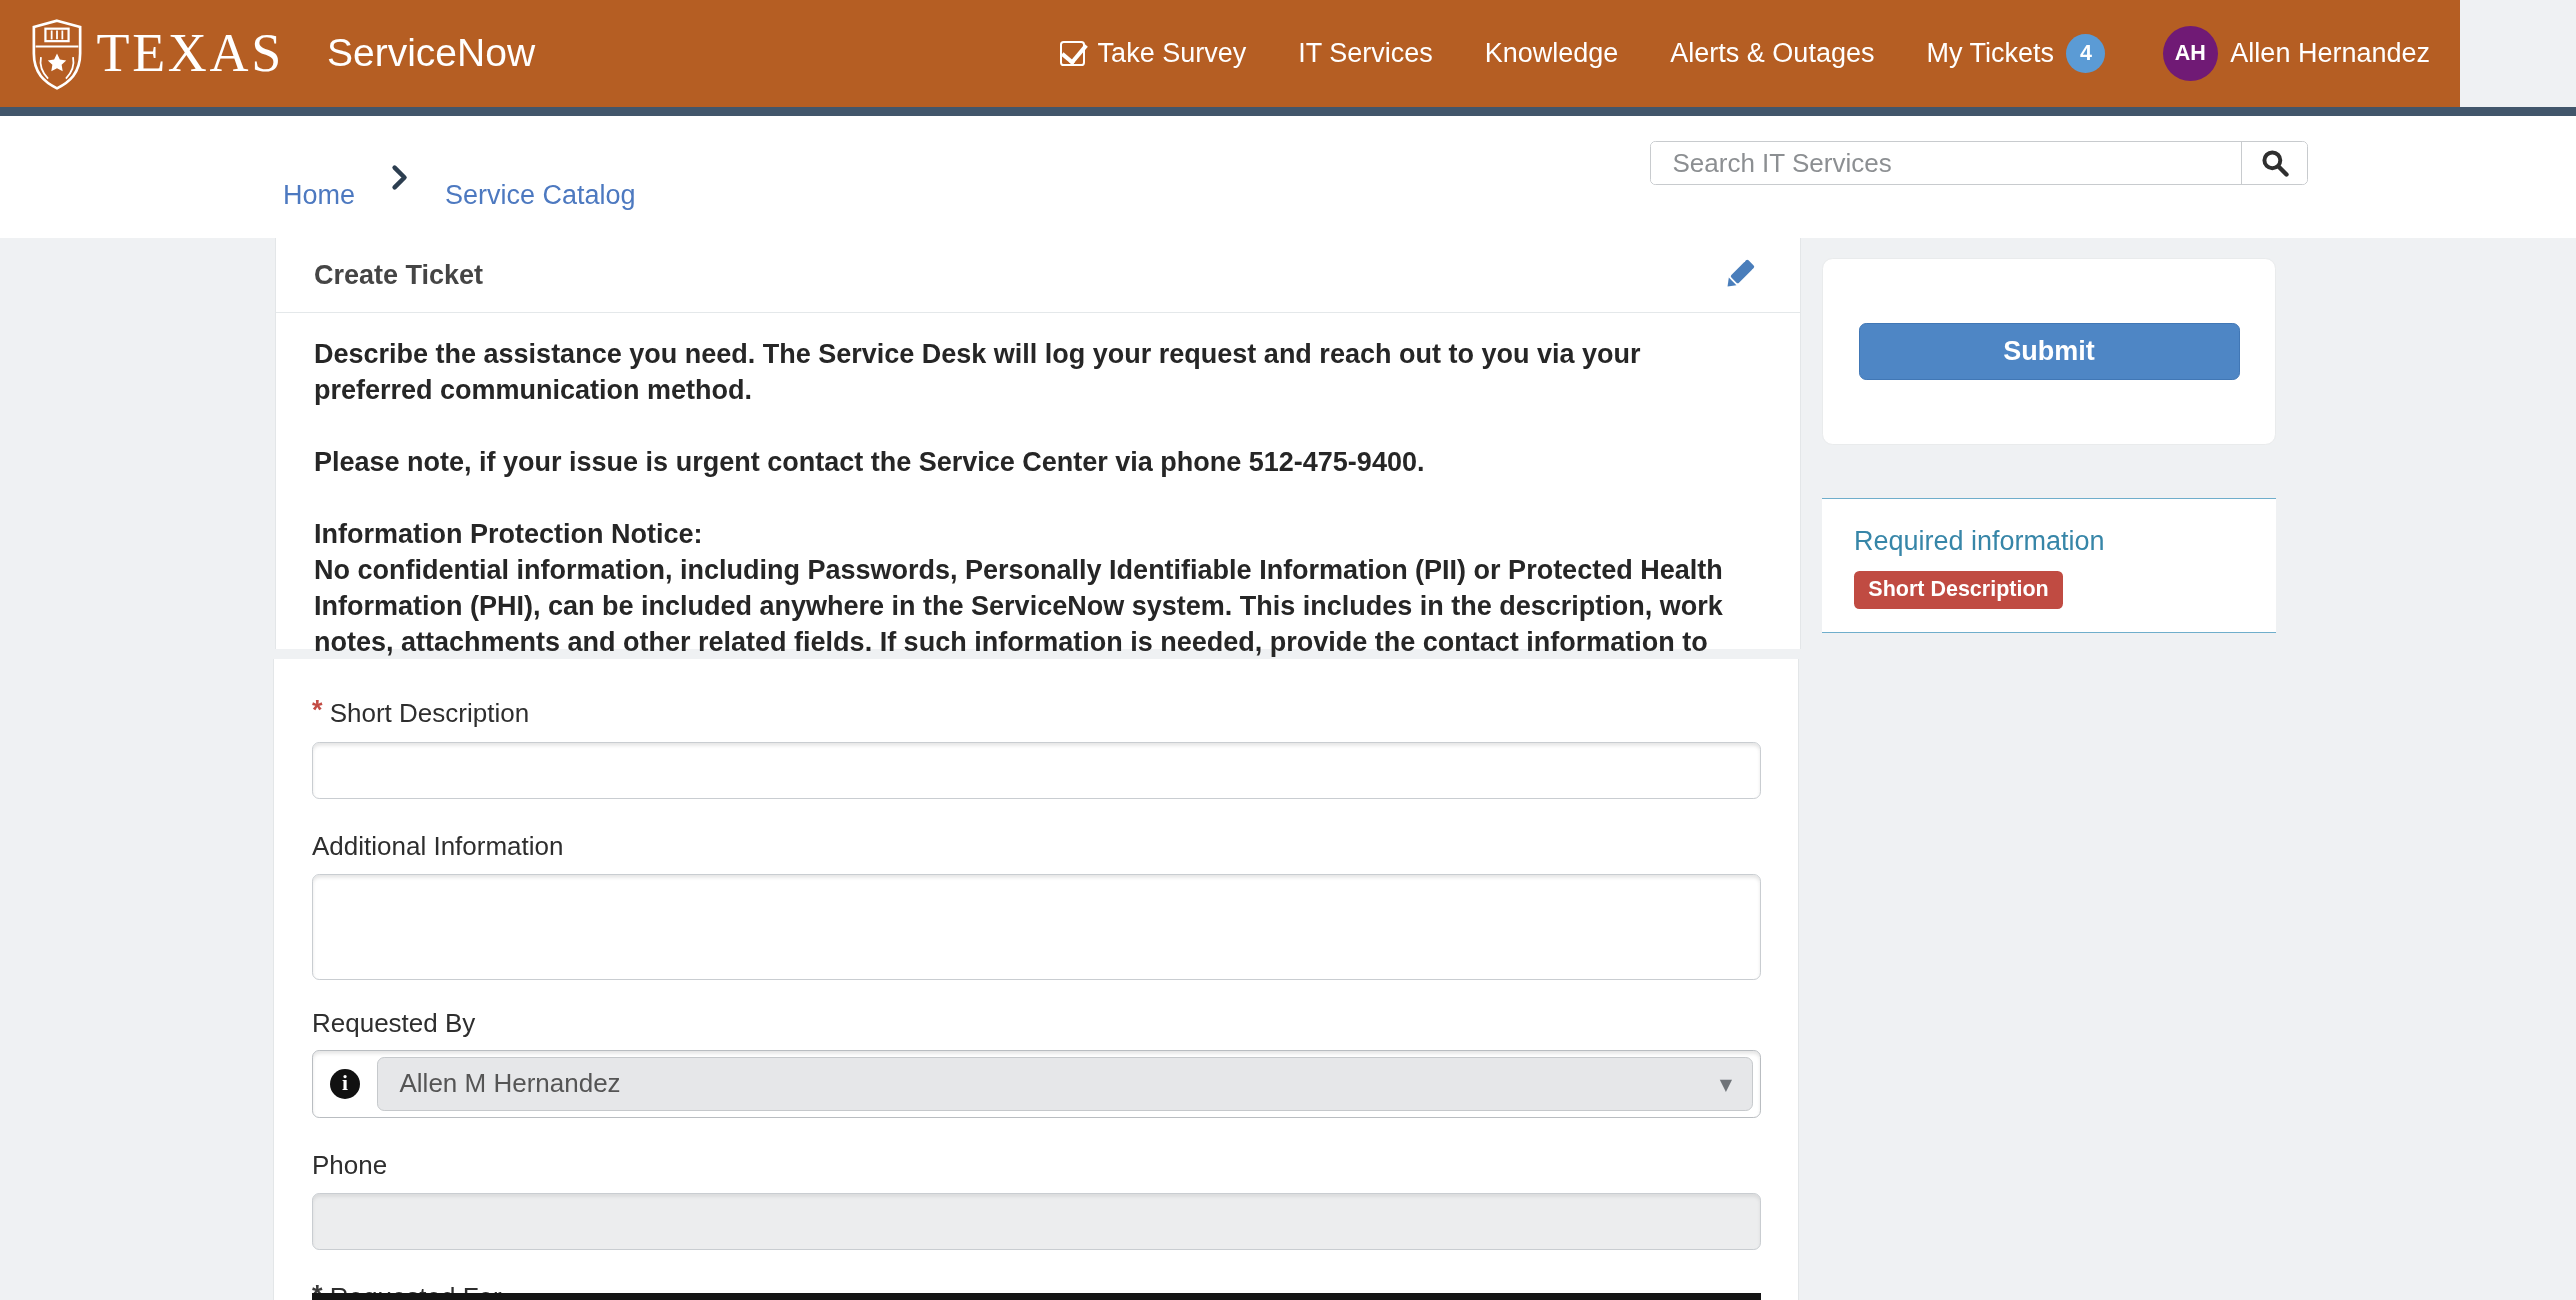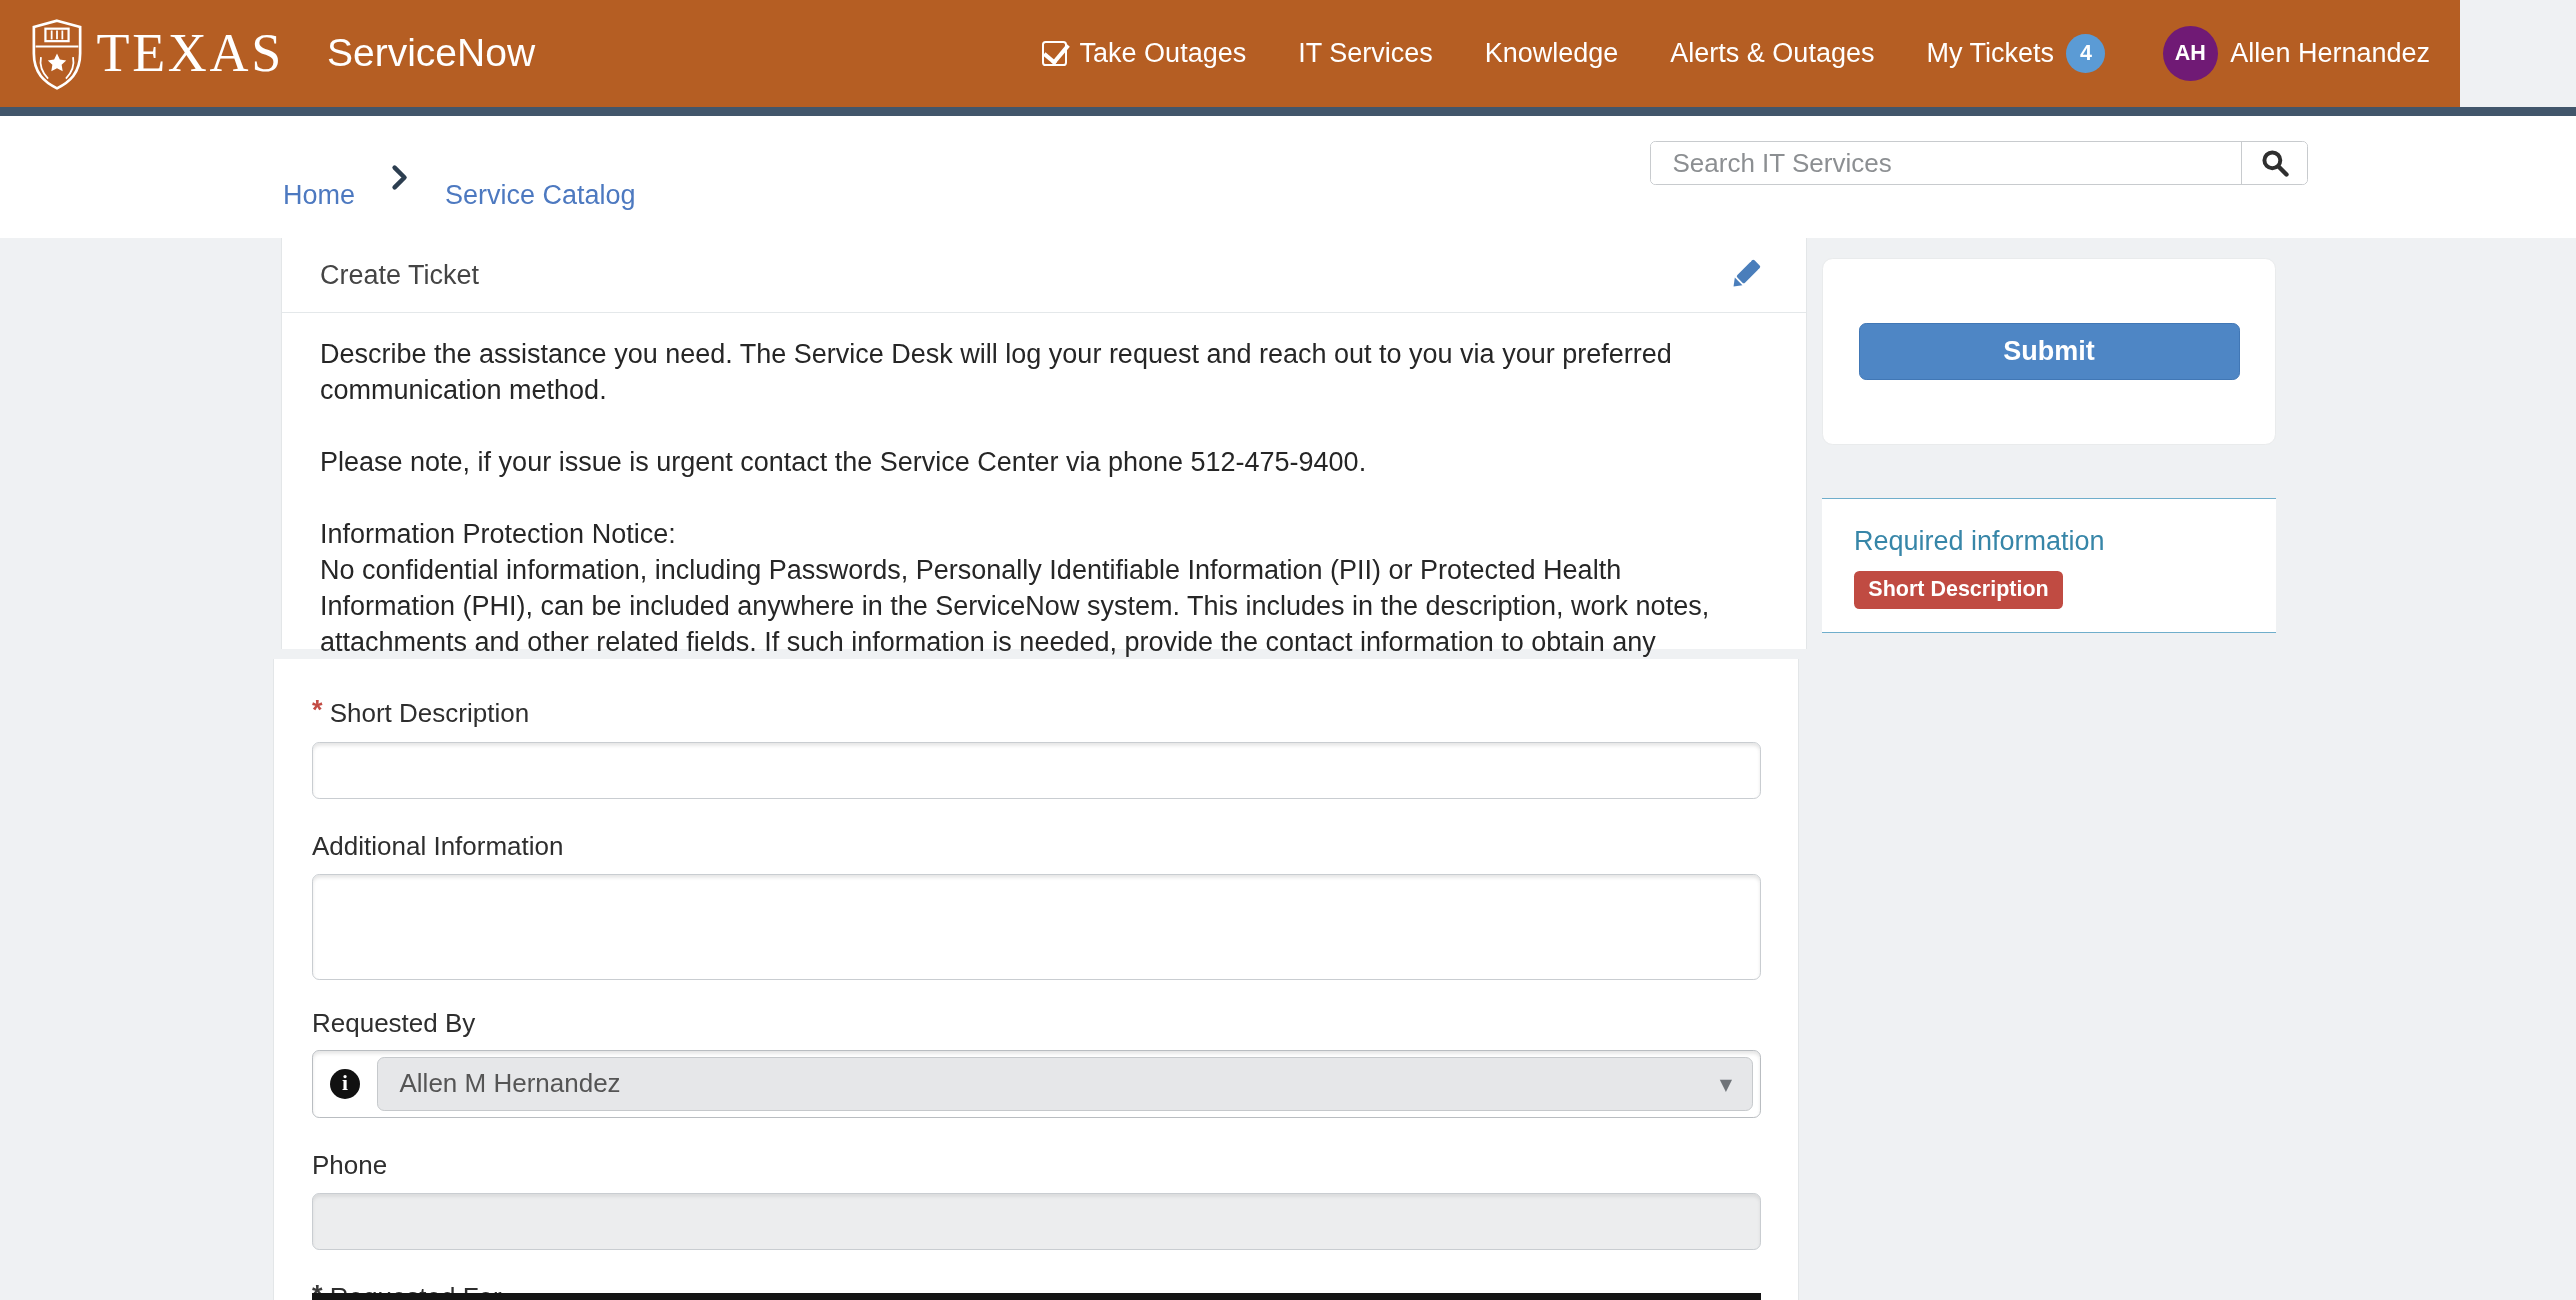--- a/index.html
+++ b/index.html
@@ -40,21 +40,21 @@
                   font-family:"Liberation Sans", sans-serif; color:#333; }
   .search-input::placeholder { color:#8C8F92; }
   .search-btn { width:66px; border:none; border-left:0.9px solid #C8CBCE; background:#fff;
                 display:flex; align-items:center; justify-content:center; cursor:pointer; }
 
   
   .main { position:absolute; left:0; top:238px; width:2576px; height:1063px; background:#EFF1F3; }
 
   .main-col { position:absolute; left:273px; top:0; width:1526px; height:1063px; }
   .card { background:#fff; border-left:0.9px solid #E3E6E8; border-right:0.9px solid #E3E6E8; }
-  .card1 { position:absolute; top:0; left:8px; width:100%; height:411px; }
+  .card1 { position:absolute; top:0; left:2px; width:100%; height:411px;font-weight:bold; }
   .card1-header { height:75px; display:flex; align-items:center; padding:0 43px 0 38px;
                   border-bottom:0.9px solid #E4E8EA; }
   .card1-title { font-size:27px; color:#454545; }
   .pencil { margin-left:auto; width:36px; height:36px; }
   .card1-body { padding:23px 43px 0 38px; font-size:27px; color:#262626; line-height:36px; }
   .card1-body p { margin-bottom:36px; }
   .notice-title { margin-bottom:0 !important; }
 
   .card2 { position:absolute; top:421px; left:0; width:100%; height:641px; padding:39px 43px 0 38px; overflow:hidden; }
   .fld-label { font-size:26px; color:#2E2E2E; }
@@ -117,21 +117,21 @@
         <path d="M30 40 l3.2 6.6 7.2 1 -5.2 5 1.2 7.2 -6.4-3.4 -6.4 3.4 1.2-7.2 -5.2-5 7.2-1 Z" fill="#fff"></path>
         <path d="M12 44 C10 54 14 62 20 68 M48 44 C50 54 46 62 40 68" fill="none" stroke="#fff" stroke-width="2"></path>
       </svg>
       <span class="logo-texas">TEXAS</span>
       <span class="logo-app">ServiceNow</span>
     </div>
 
     <div class="nav">
       <div class="nav-item">
         <span class="cbx"></span>
-        <span>Take Outages</span>
+        <span>Take Survey</span>
       </div>
       <div class="nav-item">
         <span>IT Services</span>
       </div>
       <div class="nav-item">
         <span>Knowledge</span>
       </div>
       <div class="nav-item">
         <span>Alerts &amp; Outages</span>
       </div>

